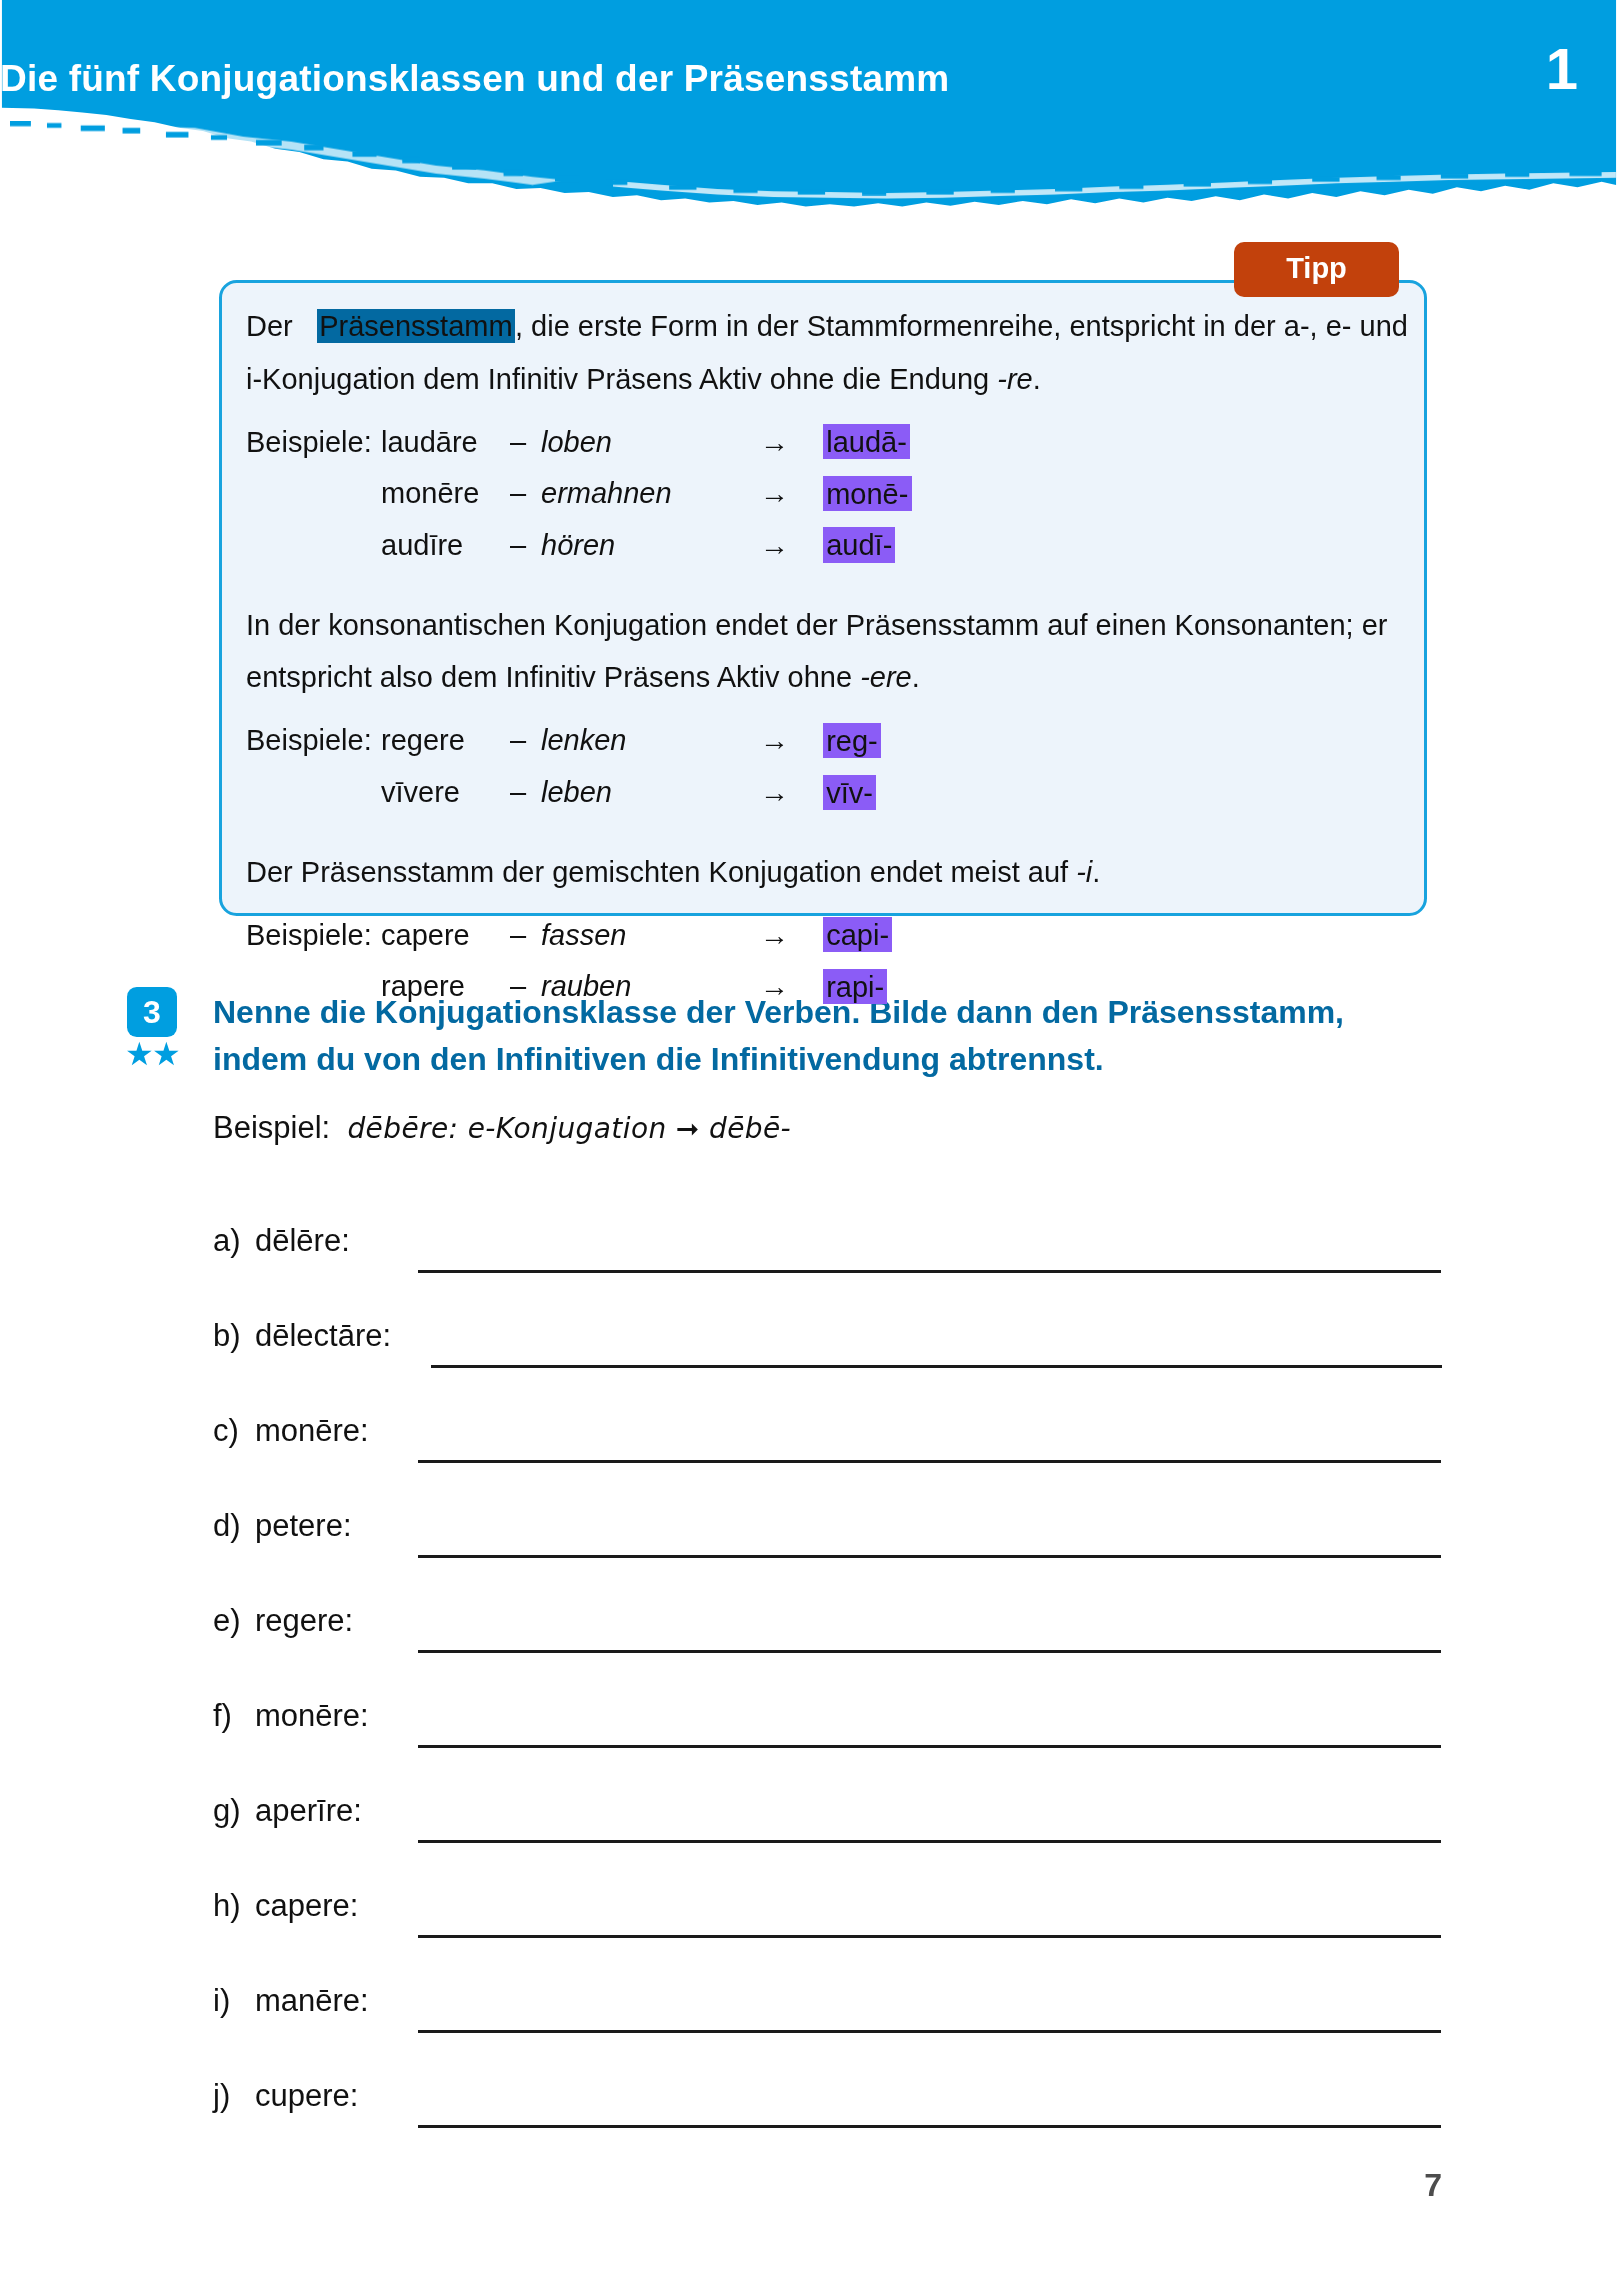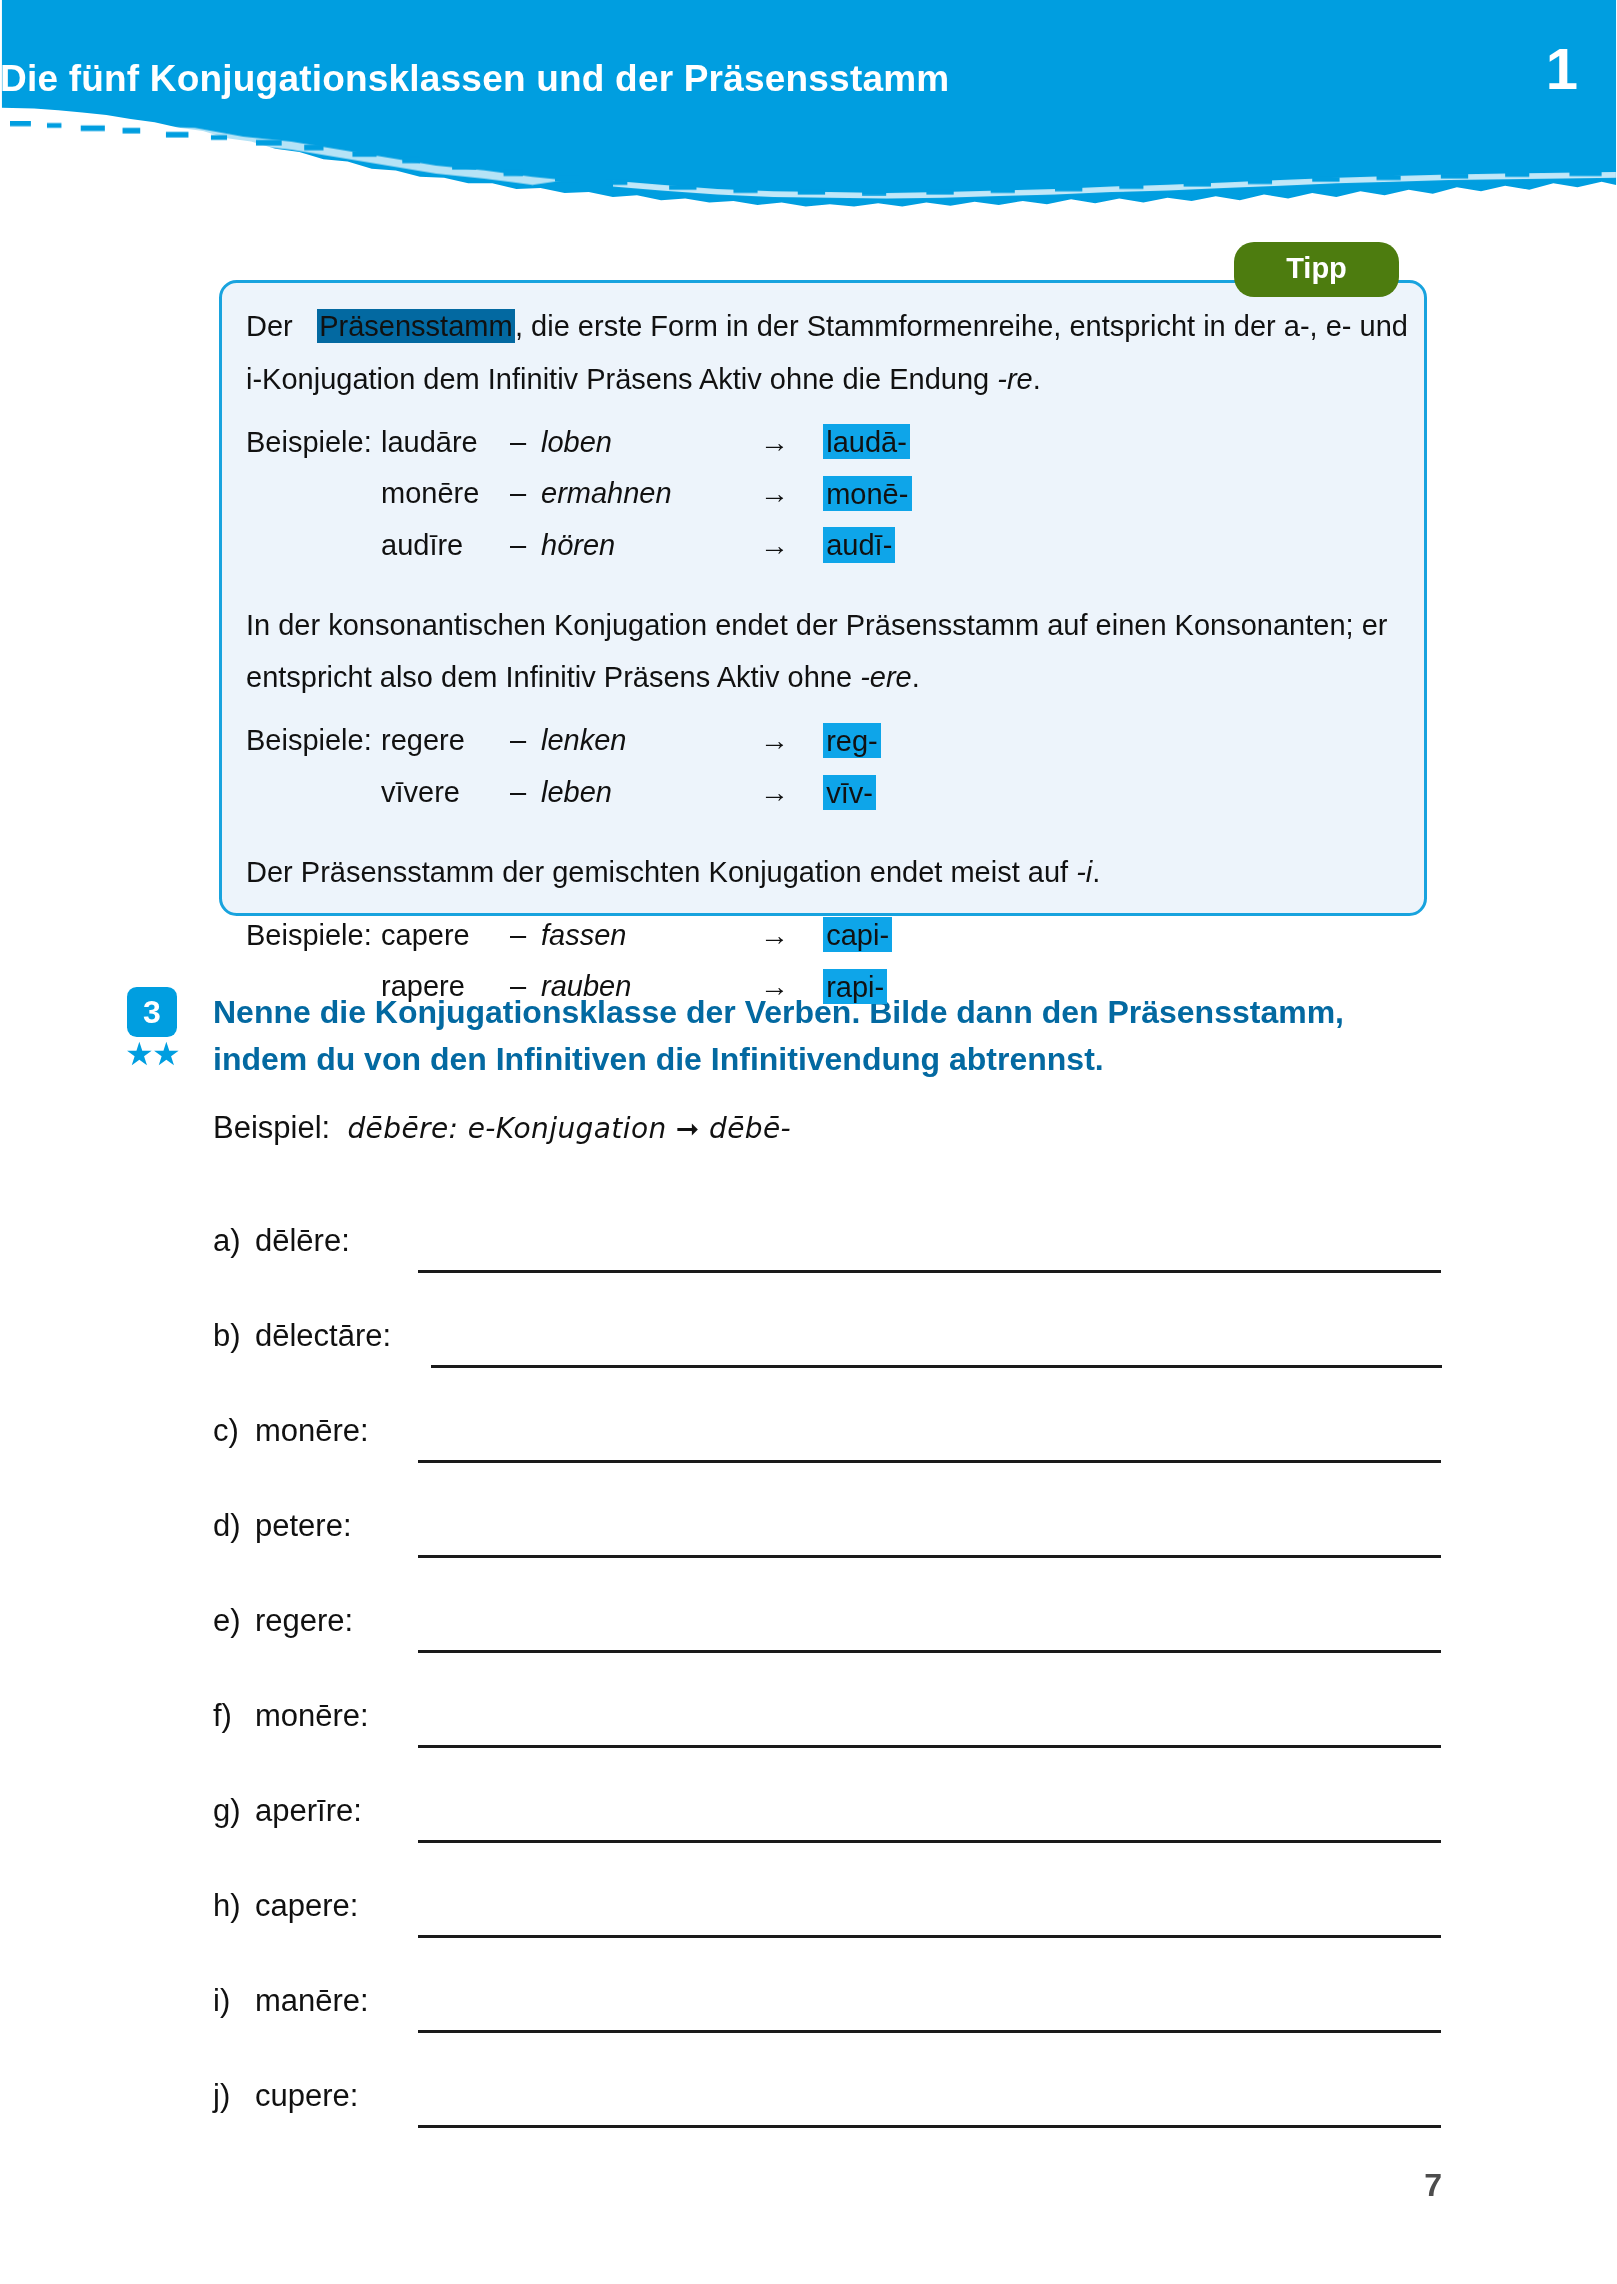--- a/index.html
+++ b/index.html
@@ -46,22 +46,22 @@
     color: #ffffff;
     line-height: 1;
     font-family: "Liberation Sans", sans-serif;
   }
 
   
   .tipp-badge {
     position: absolute;
     left: 1234px; top: 242px;
     width: 165px; height: 55px;
-    background: #4d7c0f;
-    border-radius: 20px;
+    background: #c2410c;
+    border-radius: 10px;
     color: #ffffff;
     font-size: 29px;
     font-weight: bold;
     text-align: center;
     line-height: 53px;
     z-index: 5;
     font-family: "Liberation Sans", sans-serif;
   }
 
   .tipp-box {
@@ -104,21 +104,21 @@
     vertical-align: baseline;
     white-space: nowrap;
     font-family: "Liberation Sans", sans-serif;
   }
   .c-label  { width: 135px; }
   .c-inf    { width: 129px; }
   .c-dash   { width: 31px;  text-align: left; }
   .c-de     { width: 185px; font-style: italic; }
   .c-arrow  { width: 97px; text-align: center; font-size: 27px; }
   .c-stem   { }
-  .c-stem span { background: #0ea5e9; padding: 1.6px 3.2px; }
+  .c-stem span { background: #8b5cf6; padding: 1.6px 3.2px; }
 
   
   .ex-badge {
     position: absolute;
     left: 127px; top: 987px;
     width: 50px; height: 50px;
     background: #009EE0;
     border-radius: 9.7px;
     color: #ffffff;
     font-size: 32px;

